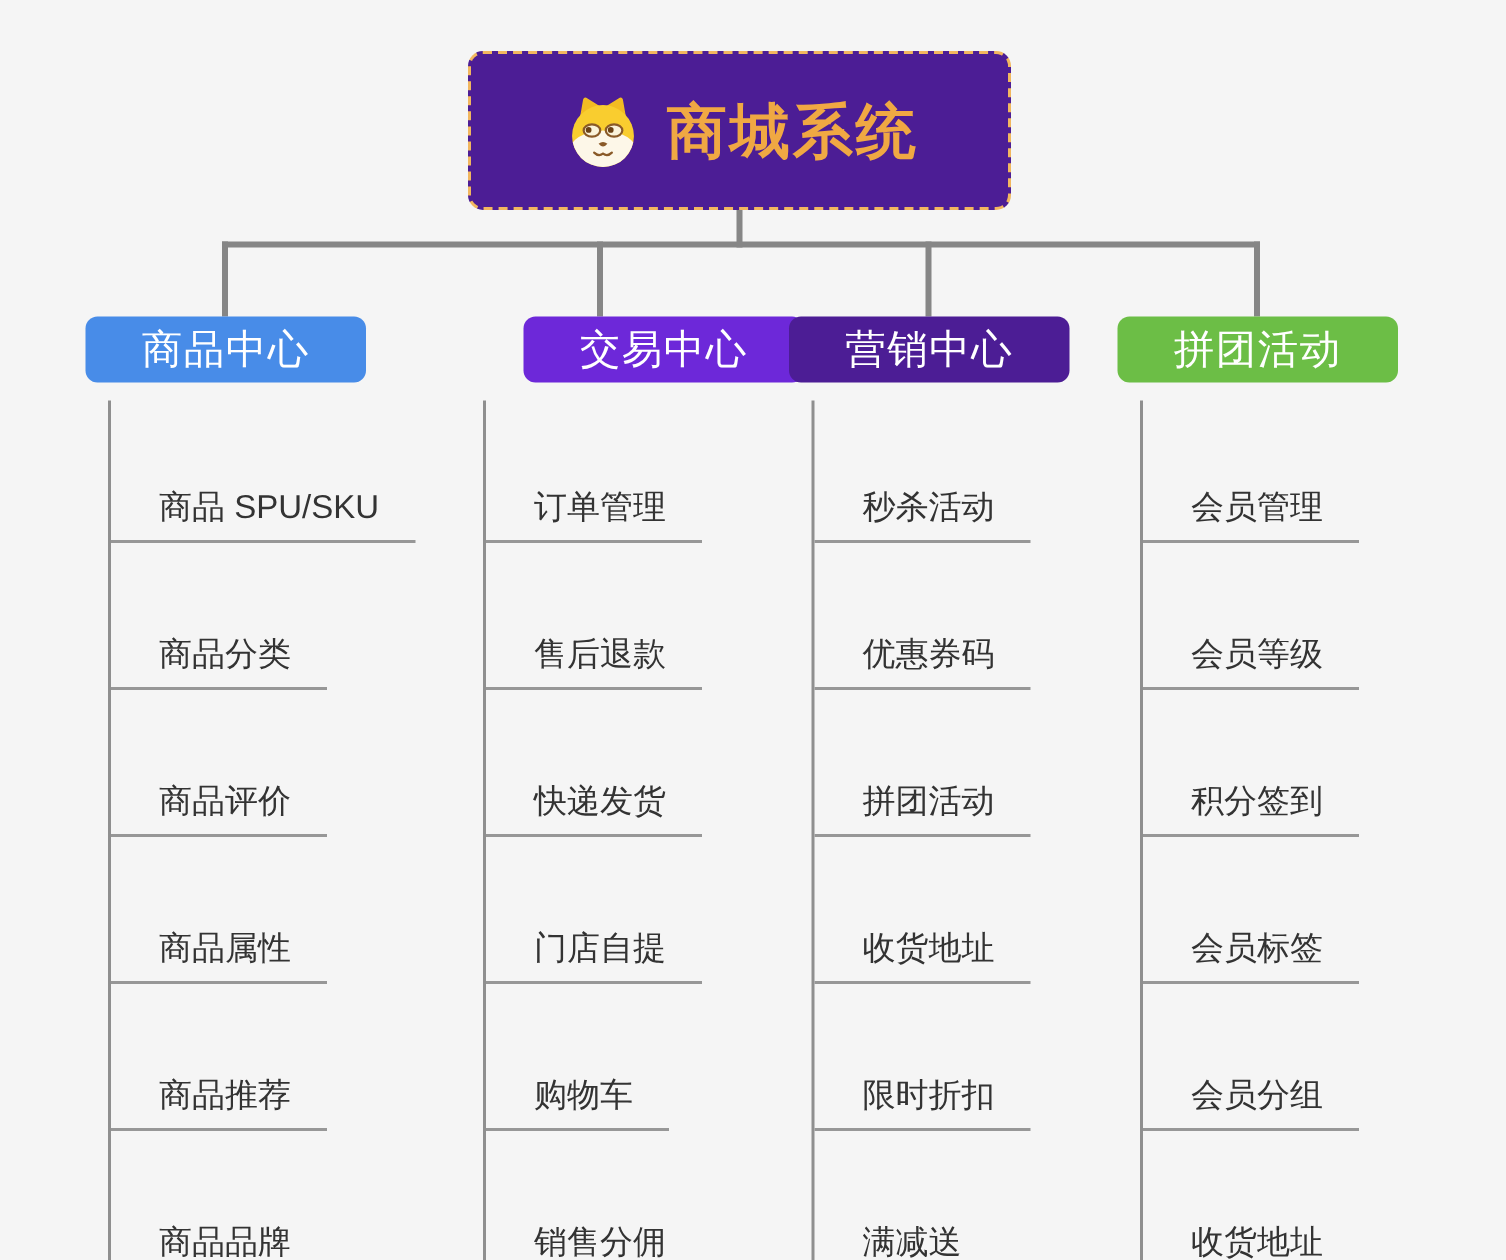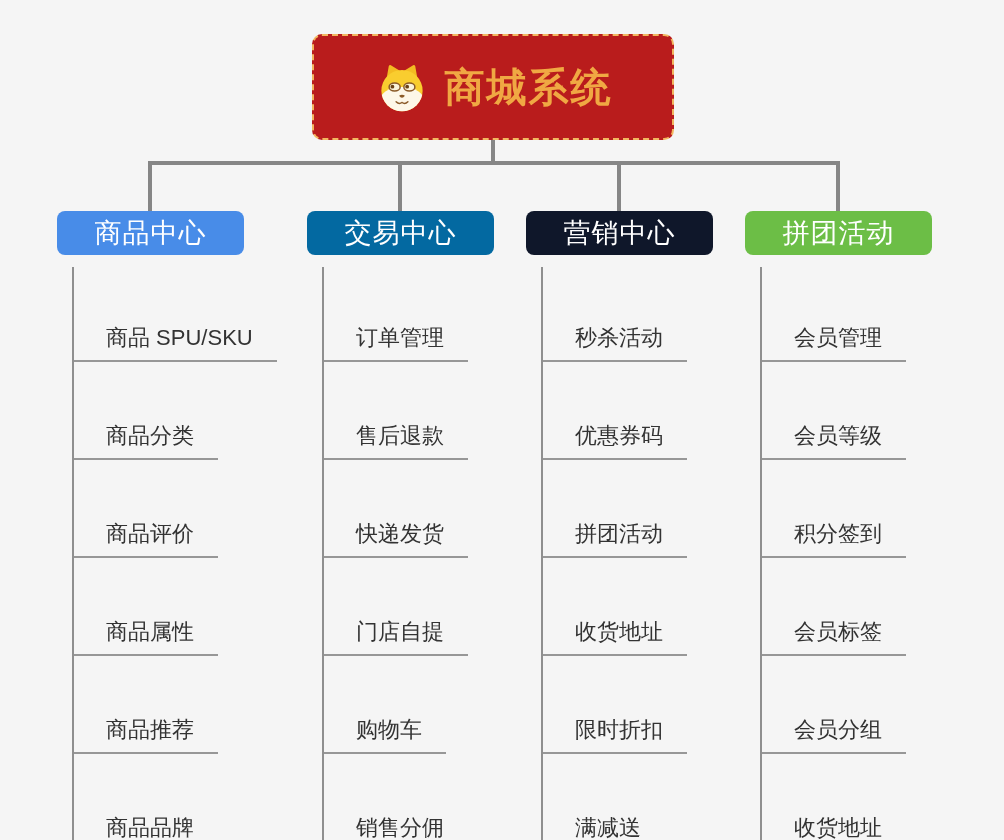--- a/index.html
+++ b/index.html
@@ -10,21 +10,21 @@
   #canvas{
     position:relative;
     width:1004px;height:840px;
     background:#f5f5f5;
     overflow:hidden;
   }
   
   .root-node{
     position:absolute;left:312px;top:34px;width:362px;height:106px;
     box-sizing:border-box;
-    background:#b91c1c;
+    background:#4c1d95;
     border:2px dashed #f2b75f;
     border-radius:10px;
     display:flex;align-items:center;justify-content:center;gap:15px;
   }
   .root-title{
     font-size:40px;font-weight:600;letter-spacing:2px;color:#f0a843;
   }
   
   .line{position:absolute;background:#868686;}
   .line.v-root{left:491px;top:140px;width:4px;height:25px;}
@@ -94,22 +94,22 @@
       <circle cx="25" cy="34.5" r="2.6" fill="#6b4216"></circle>
       <ellipse cx="48" cy="35" rx="7.5" ry="5.5" fill="#fbf3da" stroke="#8a5a28" stroke-width="2"></ellipse>
       <circle cx="45" cy="34.5" r="2.6" fill="#6b4216"></circle>
       <path d="M34 47 Q38 44 42 47 Q38 52 34 47 Z" fill="#8a5a28"></path>
       <path d="M30 55 Q34 59 38 56 Q42 59 46 55" fill="none" stroke="#8a5a28" stroke-width="2" stroke-linecap="round"></path>
     </svg>
     <span class="root-title">商城系统</span>
   </div>
 
   <div class="branch b1" style="background-color: rgb(72, 140, 232);">商品中心</div>
-  <div class="branch b2" style="background-color: #0369a1;">交易中心</div>
-  <div class="branch b3" style="background-color: #0f172a;">营销中心</div>
+  <div class="branch b2" style="background-color: #6d28d9; margin-left: 42px;">交易中心</div>
+  <div class="branch b3" style="background-color: #4c1d95;">营销中心</div>
   <div class="branch b4" style="background-color: rgb(108, 190, 70);">拼团活动</div>
 
   <div class="col c1">
     <div class="item">商品 SPU/SKU</div>
     <div class="item">商品分类</div>
     <div class="item">商品评价</div>
     <div class="item">商品属性</div>
     <div class="item">商品推荐</div>
     <div class="item">商品品牌</div>
   </div>

